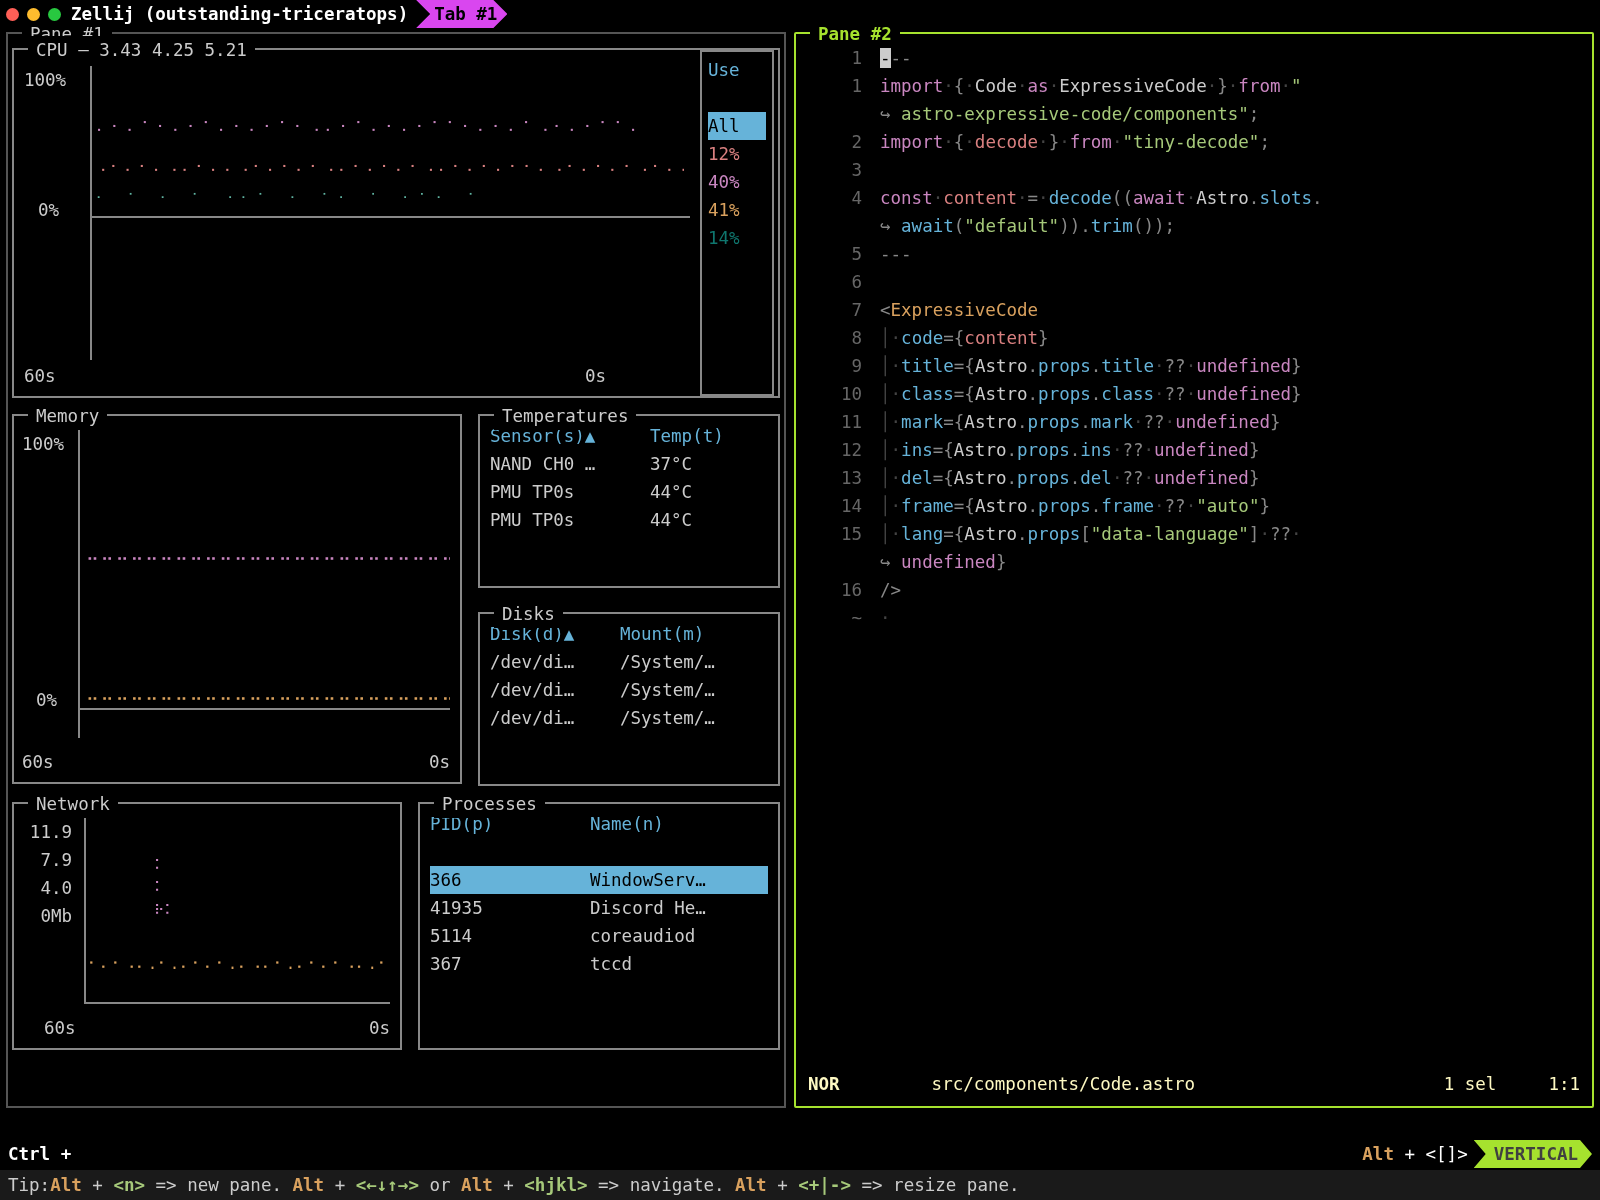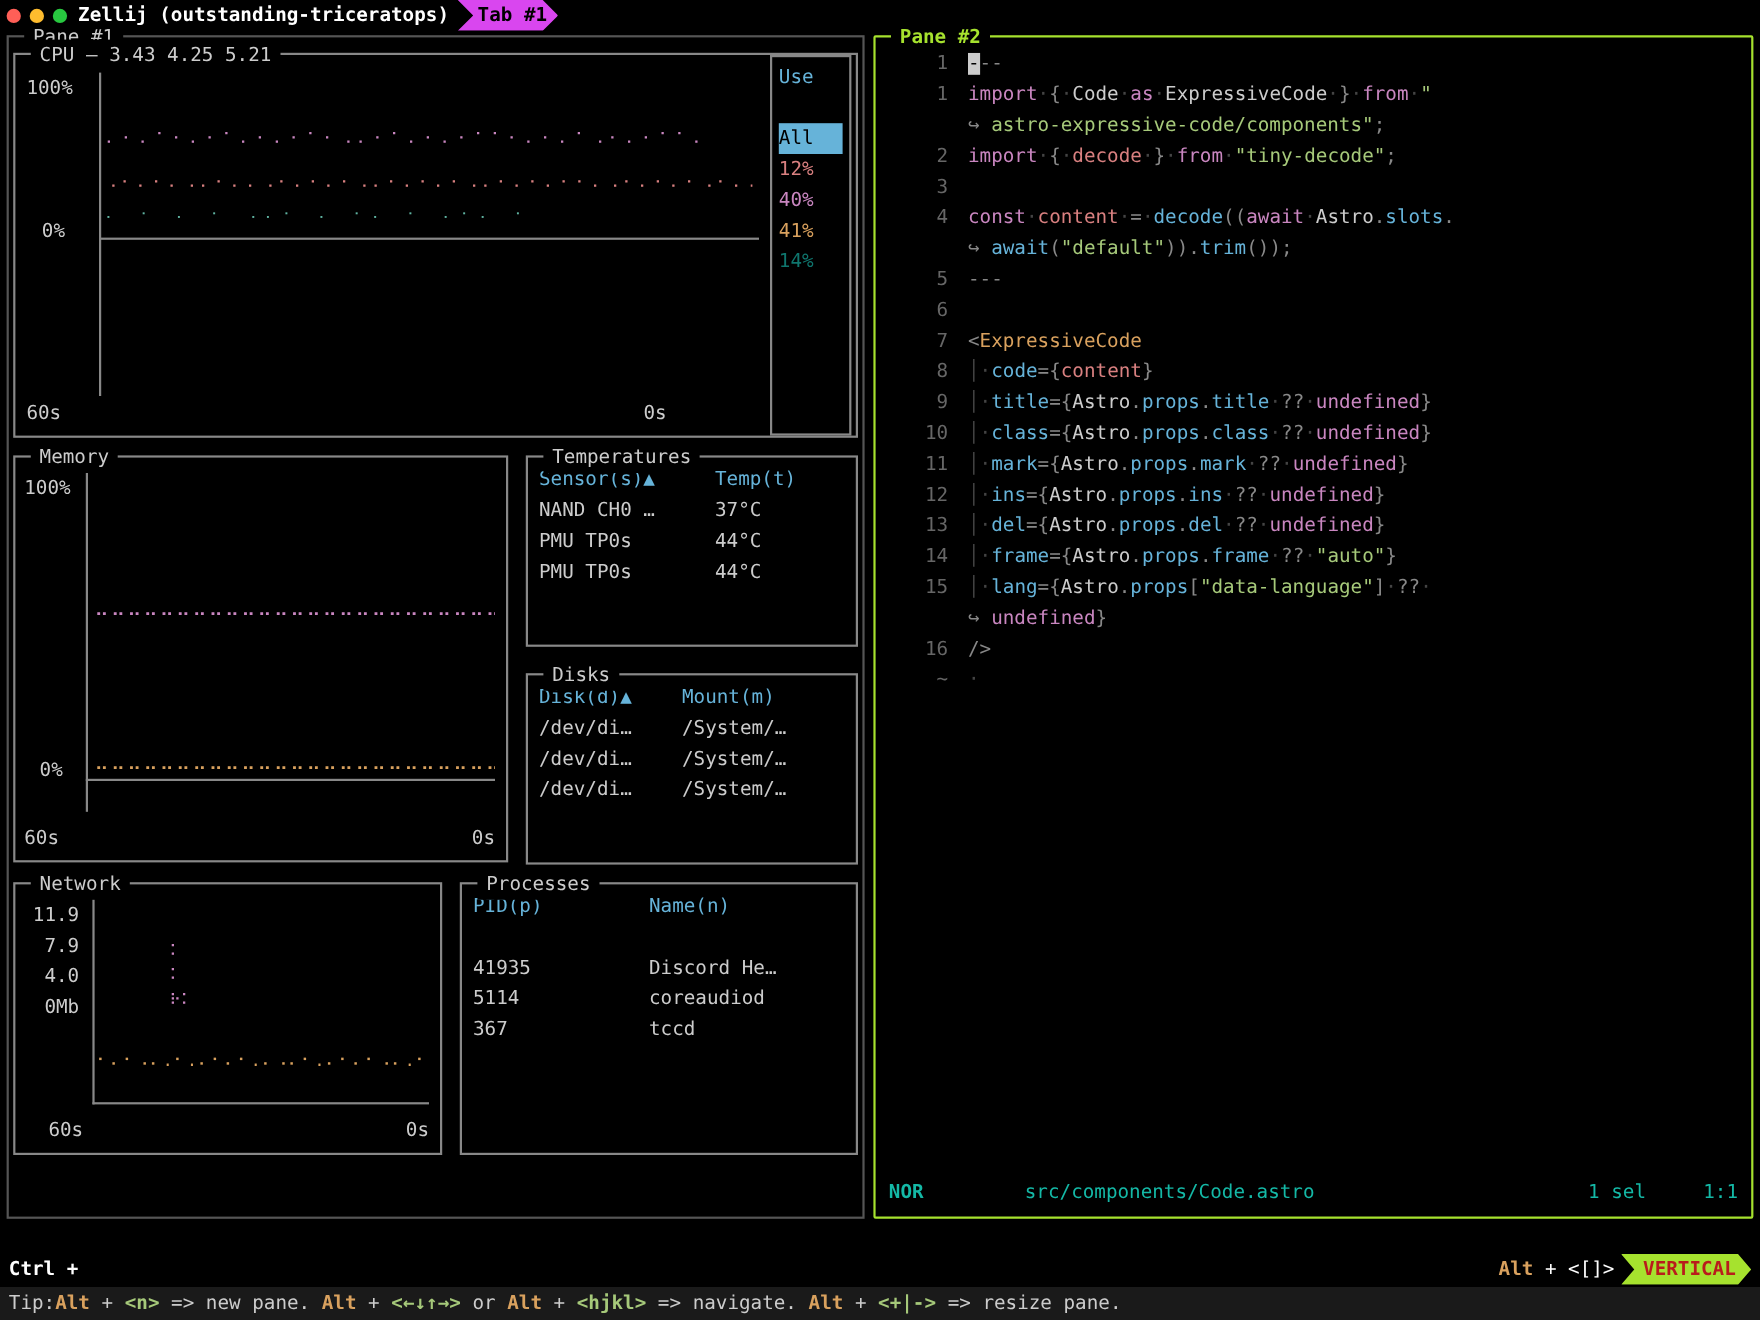--- a/index.html
+++ b/index.html
@@ -83,35 +83,35 @@
   .str { color:#a6c97a;}
   .var { color:#d98080;}
   .fn { color:#66b3d9;}
   .tag { color:#d9a15e;}
   .op { color:#888;}
   .prop { color:#66b3d9;}
   .undef { color:#c986c0;}
   .dot { color:#444;}
   .cursor { background:#ccc; color:#000;}
   .indent-guide { color:#444;}
-  .status-line { position:absolute; bottom:8px; left:12px; right:12px; display:flex; color:#14b8a6;gap:16px;}
+  .status-line { position:absolute; bottom:8px; left:12px; right:12px; display:flex; color:#fef9c3;gap:16px;}
   .nor { font-weight:bold;}
   
   .bottom { position:absolute; bottom:0; left:0; right:0;}
   .keybar { background:#000; color:#ccc; display:flex; align-items:center; padding:2px 8px; height:32px;}
   .ctrl-label { color:#fff; font-weight:bold;}
   .keychev {
     background:#333; color:#d9a15e; font-weight:bold; padding: 0 14px 0 20px; margin-left:-8px;
     clip-path: polygon(0 0, calc(100% - 12px) 0, 100% 50%, calc(100% - 12px) 100%, 0 100%, 12px 50%);
   }
   .keychev:first-of-type { margin-left:6px;}
   .keychev.g { color:#d98080;}
   .right-keys { margin-left:auto; display:flex; align-items:center;}
   .alt-lbl { color:#d9a15e; font-weight:bold;}
-  .vert-badge { background:#a6e22e; color:#b91c1c; font-weight:bold; padding:0 14px 0 20px; margin-left:6px;
+  .vert-badge { background:#a6e22e; color:#404040; font-weight:bold; padding:0 14px 0 20px; margin-left:6px;
     clip-path: polygon(0 0, calc(100% - 12px) 0, 100% 50%, calc(100% - 12px) 100%, 0 100%, 12px 50%); text-align: center;}
   .tipbar { background:#1a1a1a; color:#ccc; padding:2px 8px; height:30px; display:flex; align-items:center;}
   .tip-hi { color:#d9a15e; font-weight:bold;}
   .tip-gr { color:#a6c97a; font-weight:bold;}
 </style>
 </head>
 <body>
 
 <div class="titlebar">
   <div class="traffic">
@@ -232,20 +232,24 @@
           <span style="position:absolute;bottom:6px;right:10px">0s</span>
         </div>
         <div class="box proc-box">
           <span class="box-title">Processes</span>
           <div class="row">
               <span class="cyan proc-pid">PID(p)</span>
               <span class="cyan">Name(n)</span>
             </div>
           <div style="height:28px"></div>
           <div id="proc-rows">
+              <div class="proc-row-sel">
+                <span class="proc-pid">366</span>
+                <span>WindowServ…</span>
+              </div>
               <div class="proc-row">
                 <span class="proc-pid">41935</span>
                 <span>Discord He…</span>
               </div>
               <div class="proc-row">
                 <span class="proc-pid">5114</span>
                 <span>coreaudiod</span>
               </div>
               <div class="proc-row">
                 <span class="proc-pid">367</span>

